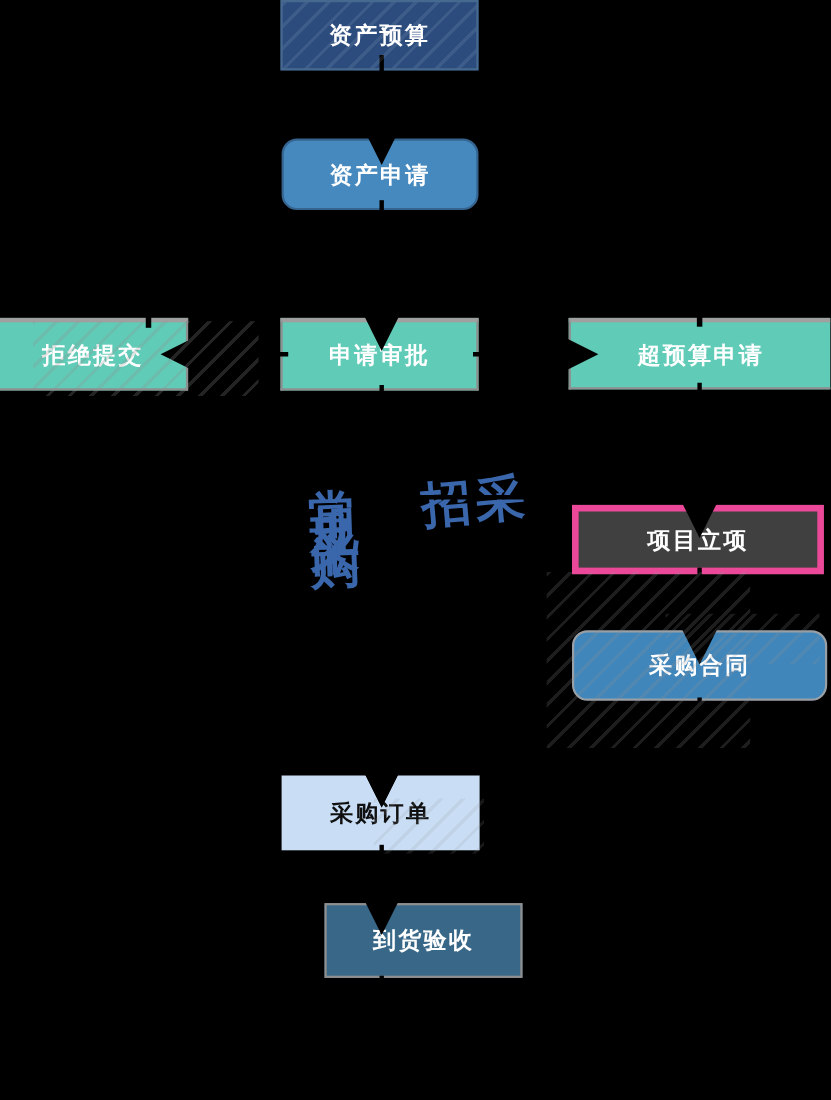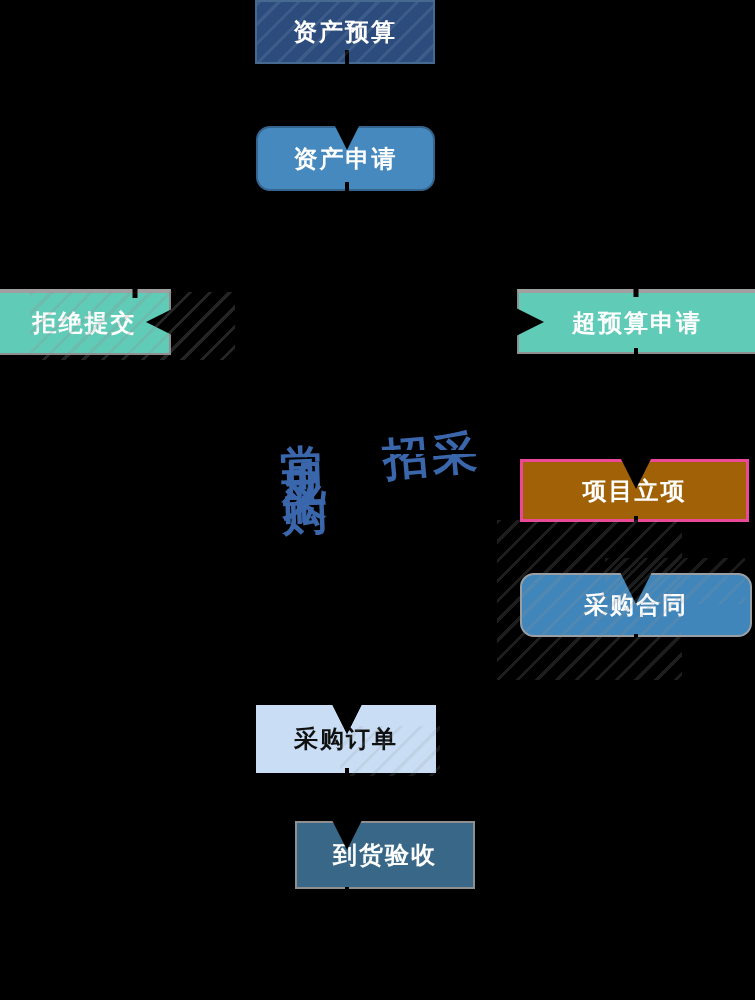--- a/index.html
+++ b/index.html
@@ -3,26 +3,26 @@
 <meta charset="utf-8">
 <style>
   html,body{margin:0;padding:0;background:#000;}
   #canvas{
     position:relative;width:755px;height:1000px;background:#000000;
     overflow:hidden;font-family:"Liberation Sans","DejaVu Sans",sans-serif;
   }
   #connectors{position:absolute;left:0;top:0;width:755px;height:1000px;z-index:3;pointer-events:none;}
   .box{
     position:absolute;display:flex;align-items:center;justify-content:center;
-    font-weight:700;font-size:24px;color:#ffffff;letter-spacing:2px;
+    font-weight:700;font-size:21px;color:#ffffff;letter-spacing:2px;
     box-sizing:border-box;z-index:2;text-align:center;
   }
   .navy{background:#2B4C7D;border:2px solid #46698F;}
   .teal{background:#60CBB7;border:2px solid #8F8F8F;border-top-width:4px;border-top-color:#A0A0A0;}
-  .steel{background:#a16207;border:3px solid #ec4899;}
+  .steel{background:#404040;border:6px solid #ec4899;}
   .steel2{background:#386787;border:2px solid #8F8F8F;margin-left:40px;}
   .midblue{background:#4589BE;border:2px solid #35648F;border-radius:14px;}
   .midblue2{background:#4186BB;border:2px solid #98A0A6;border-radius:14px;}
   .lightblue{background:#C9DEF5;color:#101010;border:none;}
   #b-budget{left:255px;top:0px;width:180px;height:64px;}
   #b-apply{left:256px;top:126px;width:179px;height:65px;}
   #b-reject{left:-2px;top:289px;width:173px;height:66px;}
   #b-approve{left:255px;top:289px;width:180px;height:66px;}
   #b-overbudget{left:517px;top:289px;width:240px;height:65px;}
   #b-project{left:520px;top:459px;width:229px;height:63px;}
@@ -79,20 +79,21 @@
     <path d="M347,768 L347,826" stroke="#000" stroke-width="4" fill="none" marker-end="url(#ah)"></path>
     <path d="M347,887 L347,937" stroke="#000" stroke-width="4" fill="none" marker-end="url(#ah)"></path>
   </svg>
 
   <div class="box navy" id="b-budget">资产预算</div>
 
   <div class="box midblue" id="b-apply">资产申请</div>
 
   <div class="box teal" id="b-reject">拒绝提交</div>
 
+  <div class="box teal" id="b-approve">申请审批</div>
 
   <div class="box teal" id="b-overbudget">超预算申请</div>
 
   <div class="box steel" id="b-project">项目立项</div>
 
   <div class="box lightblue" id="b-order">采购订单</div>
 
   <div class="box midblue2" id="b-contract">采购合同</div>
 
   <div class="box steel2" id="b-receive">到货验收</div>

